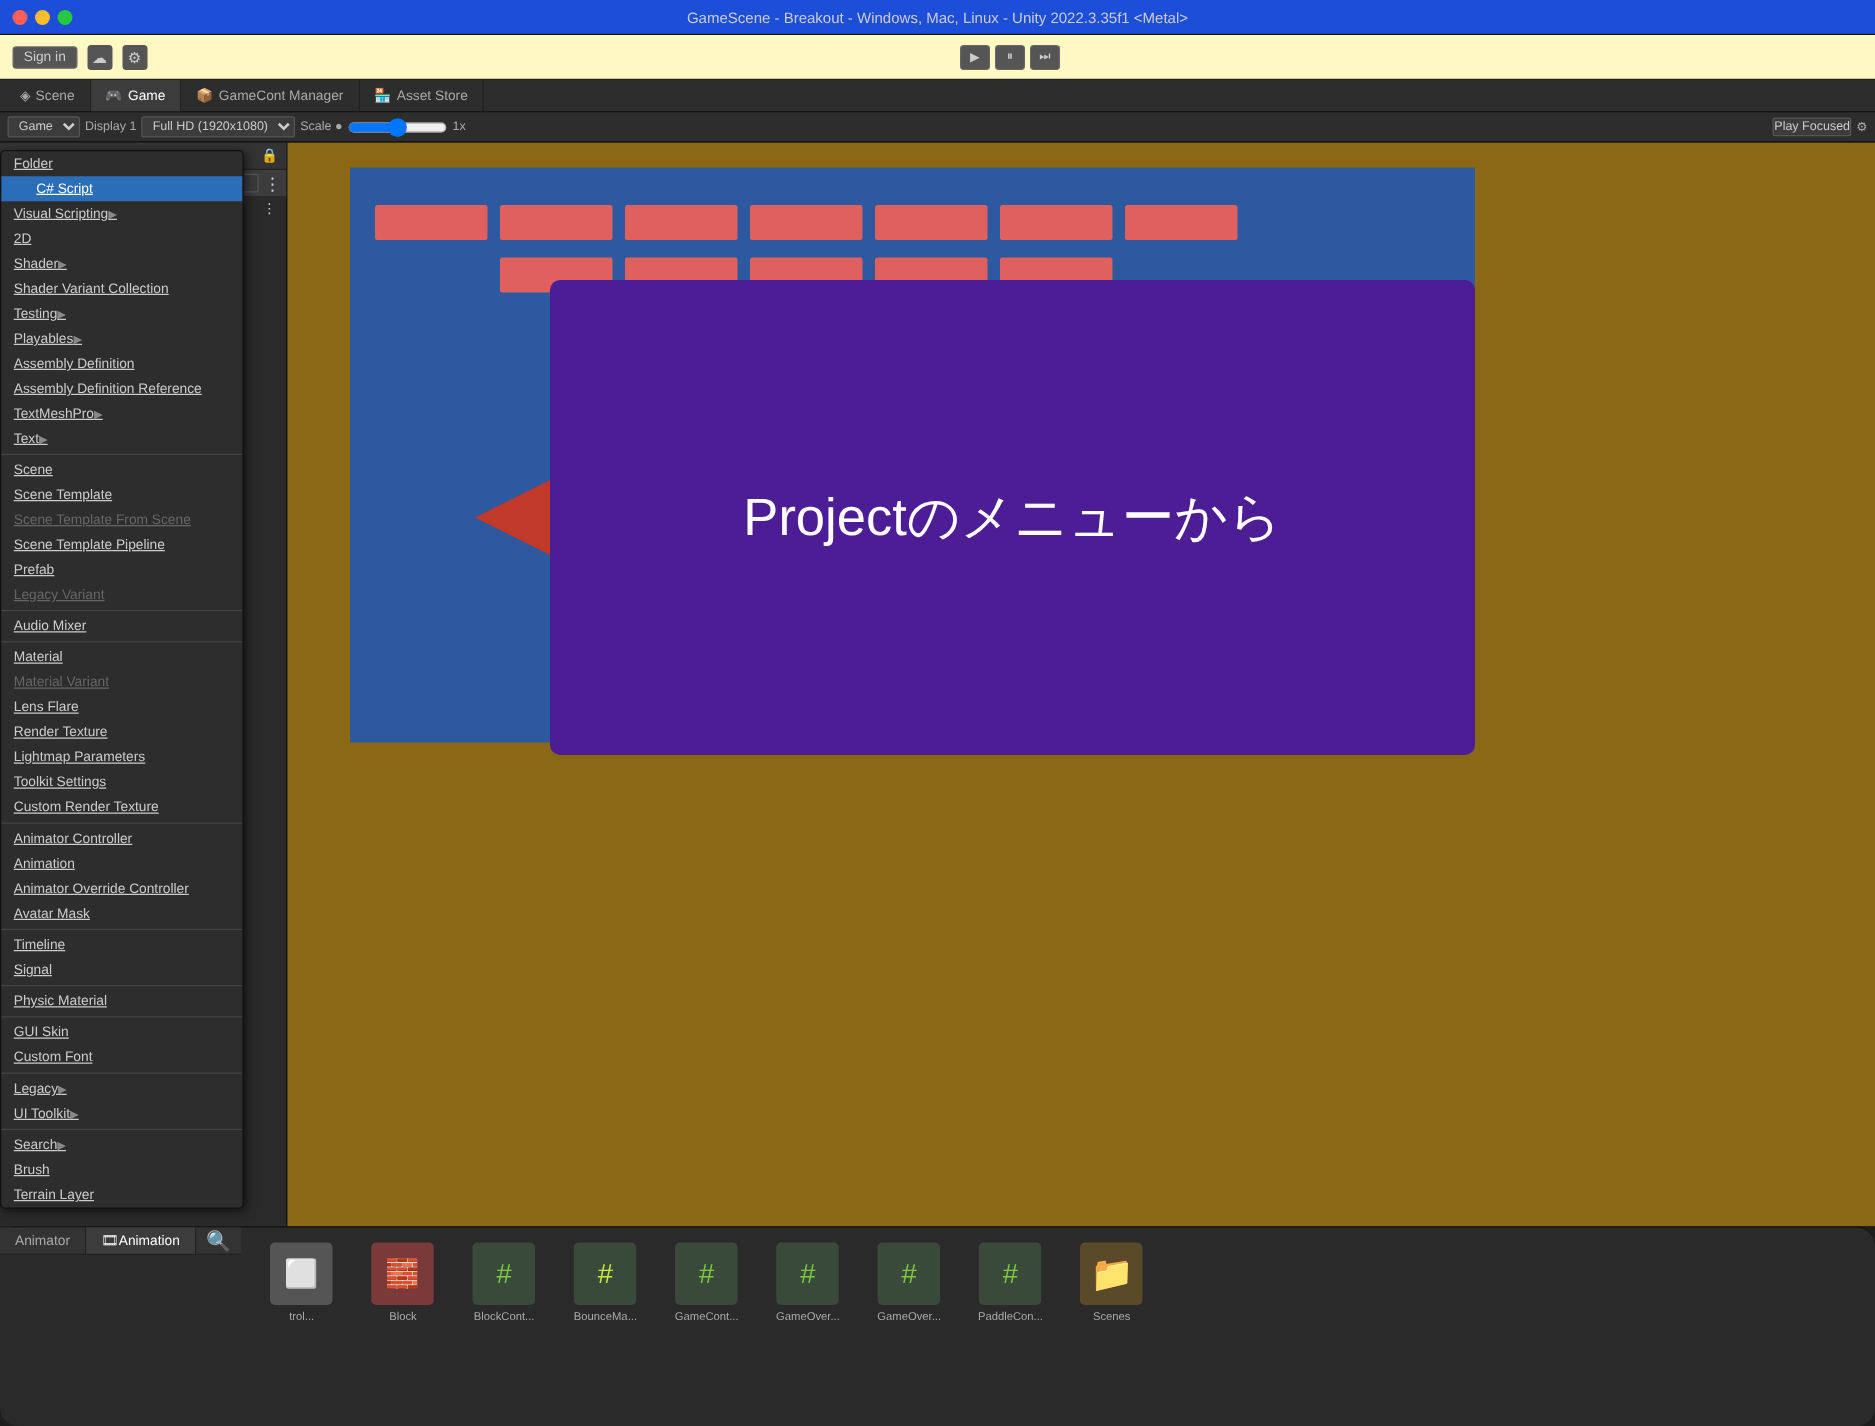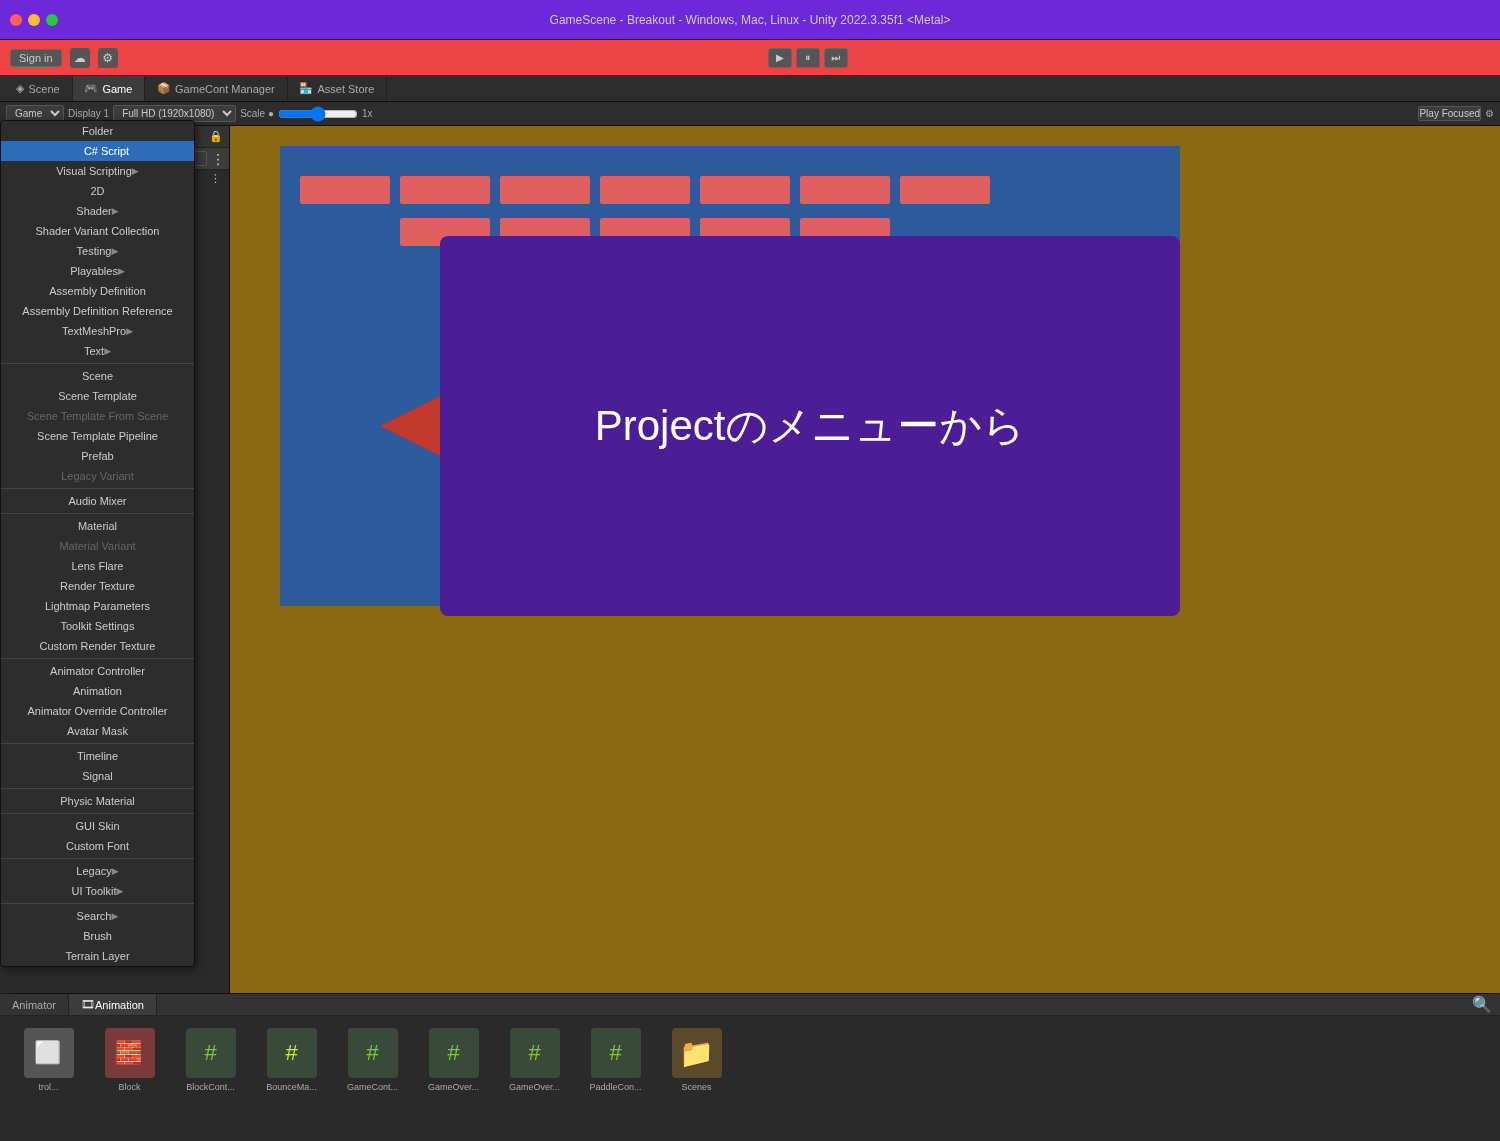--- a/index.html
+++ b/index.html
@@ -9,22 +9,22 @@
       background: #1e1e1e;
       font-family: -apple-system, BlinkMacSystemFont, 'Helvetica Neue', Arial, sans-serif;
       font-size: 12px;
       color: #cccccc;
       overflow: hidden;
       position: relative;
     }
 
     
     .title-bar {
-      height: 40px;
-      background: #6d28d9;
+      height: 28px;
+      background: #1d4ed8;
       display: flex;
       align-items: center;
       justify-content: center;
       position: relative;
       border-bottom: 1px solid #111;
     }
     .title-bar-buttons {
       position: absolute;
       left: 10px;
       display: flex;
@@ -37,21 +37,21 @@
     .tb-min { background: #febc2e; }
     .tb-max { background: #28c840; }
     .title-bar-title {
       font-size: 12px;
       color: #cccccc;
     }
 
     
     .top-toolbar {
       height: 36px;
-      background: #ef4444;
+      background: #fef9c3;
       display: flex;
       align-items: center;
       padding: 0 10px;
       gap: 8px;
       border-bottom: 1px solid #222;
     }
     .sign-in-btn {
       background: #555;
       border: 1px solid #666;
       color: #ccc;
@@ -211,22 +211,23 @@
       overflow: hidden;
       box-shadow: 2px 2px 8px rgba(0,0,0,0.5);
     }
     .menu-item {
       padding: 4px 10px;
       font-size: 11px;
       color: #ccc;
       cursor: pointer;
       display: flex;
       align-items: center;
-      justify-content: center;
+      justify-content: flex-start;
       white-space: nowrap;
+      text-decoration: underline;
     }
     .menu-item.selected {
       background: #2a6eba;
       color: #fff;
       padding-left: 28px;
     }
     .menu-item.disabled {
       color: #666;
       cursor: default;
     }
@@ -292,21 +293,20 @@
       line-height: 1.4;
       font-weight: normal;
     }
 
     
     .bottom-area {
       height: 160px;
       background: #2a2a2a;
       border-top: 1px solid #111;
       display: flex;
-      flex-direction: column;
       border-radius: 15px;
     }
     .bottom-tabs {
       height: 22px;
       background: #333;
       display: flex;
       align-items: center;
       border-bottom: 1px solid #222;
       gap: 0;
     }

